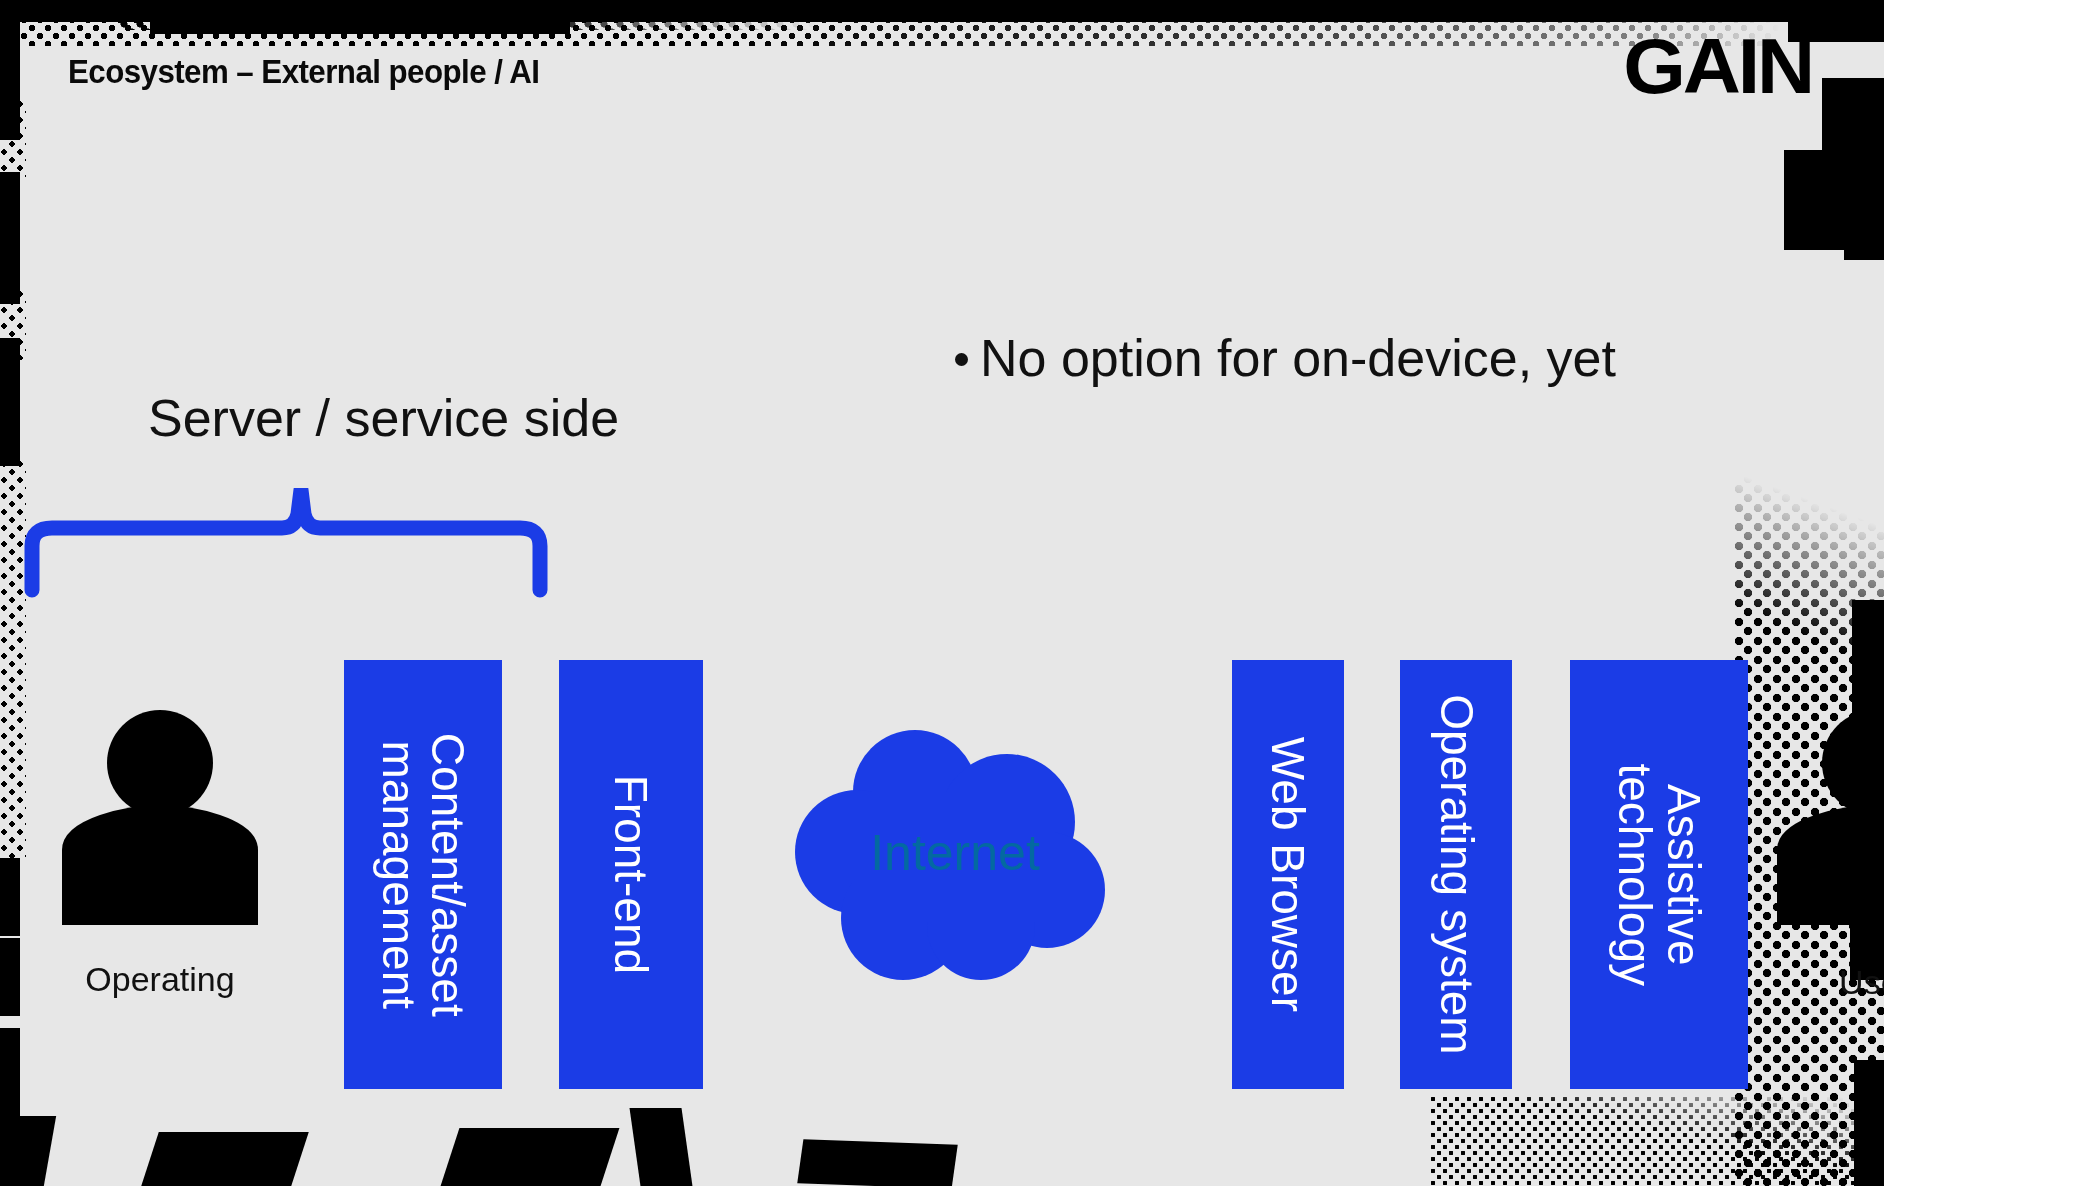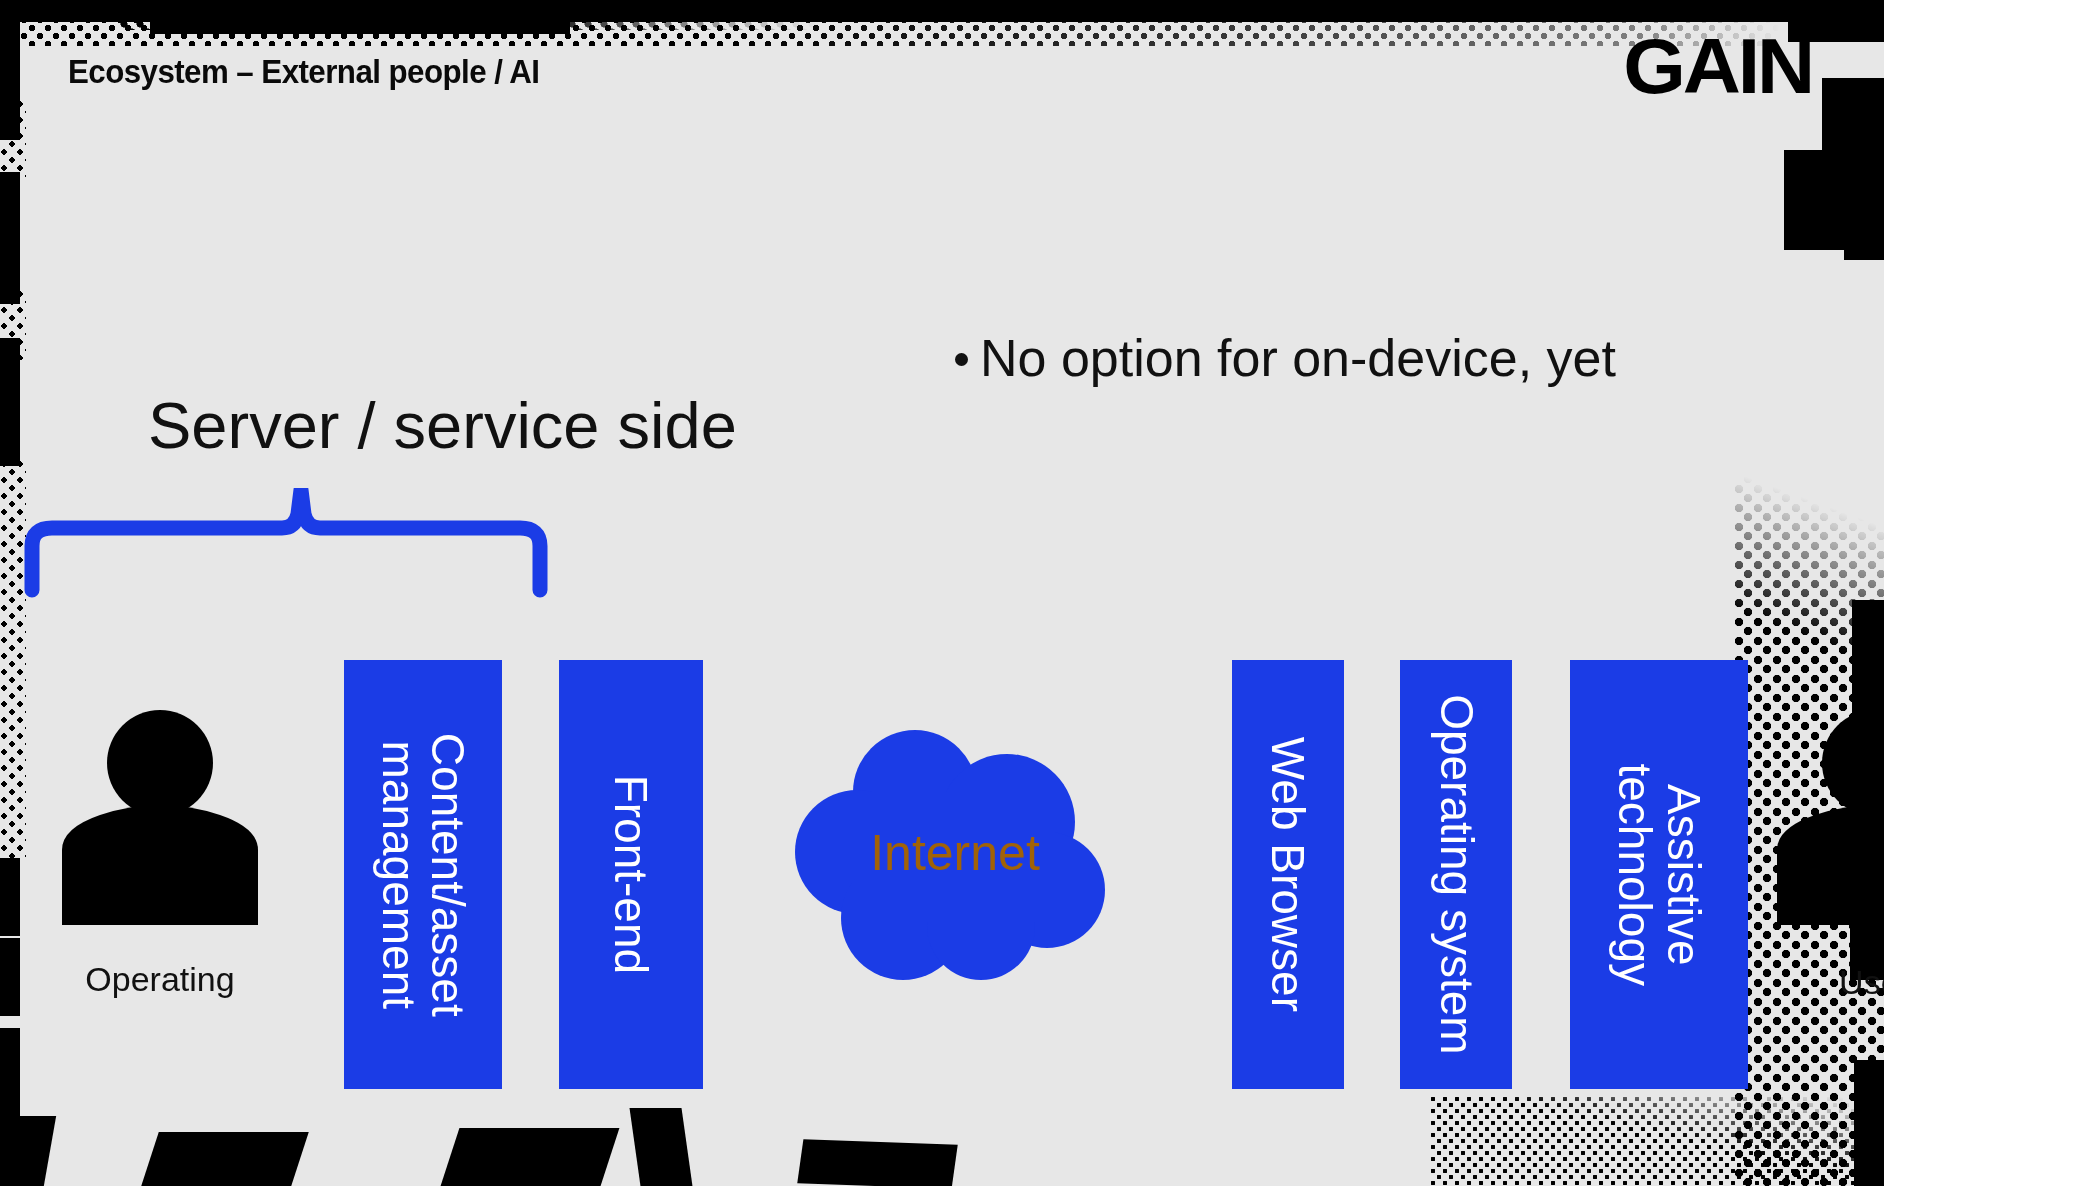--- a/index.html
+++ b/index.html
@@ -111,21 +111,21 @@
     margin-top:46px;
   }
   .bullet-dot {
     width:13px; height:13px; border-radius:50%;
     background:#111; margin-top:24px; flex:0 0 auto;
   }
   .bullet-text { font-size:52px; color:#111; line-height:1.15; }
 
   .server-label {
     position:absolute; left:148px; top:388px;
-    font-size:65px; color:#111; white-space:nowrap;
+    font-size:52px; color:#111; white-space:nowrap;
   }
 
   .brace { position:absolute; left:20px; top:488px; }
 
   
   .bbox {
     position:absolute;
     background:#1b3ce6;
     display:flex; align-items:center; justify-content:center;
     overflow:hidden;
@@ -138,21 +138,21 @@
     white-space:pre;
     transform:rotate(90deg);
     transform-origin:center center;
   }
 
   .cloud { position:absolute; left:795px; top:730px; }
   .cloud-text {
     position:absolute; left:795px; top:730px;
     width:320px; height:245px;
     display:flex; align-items:center; justify-content:center;
-    color:#a16207; font-size:50px;
+    color:#0369a1; font-size:50px;
   }
 
   .person { position:absolute; }
   .person-label {
     position:absolute;
     text-align:center; font-size:34px; color:#111;
     white-space:nowrap;
   }
 </style>
 </head>

